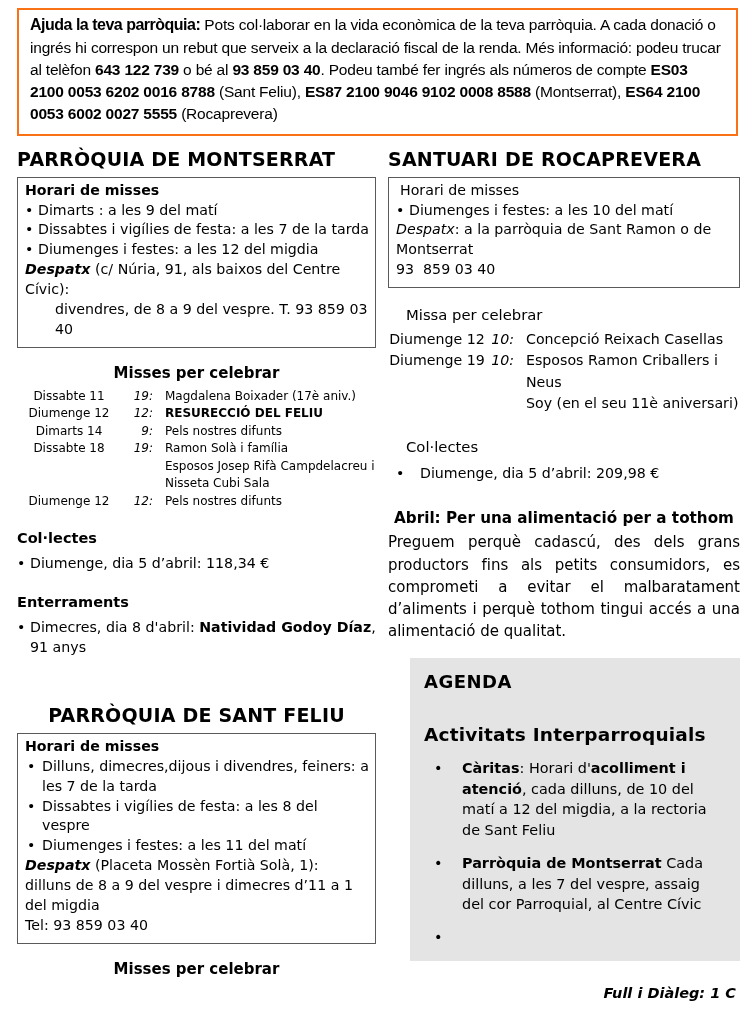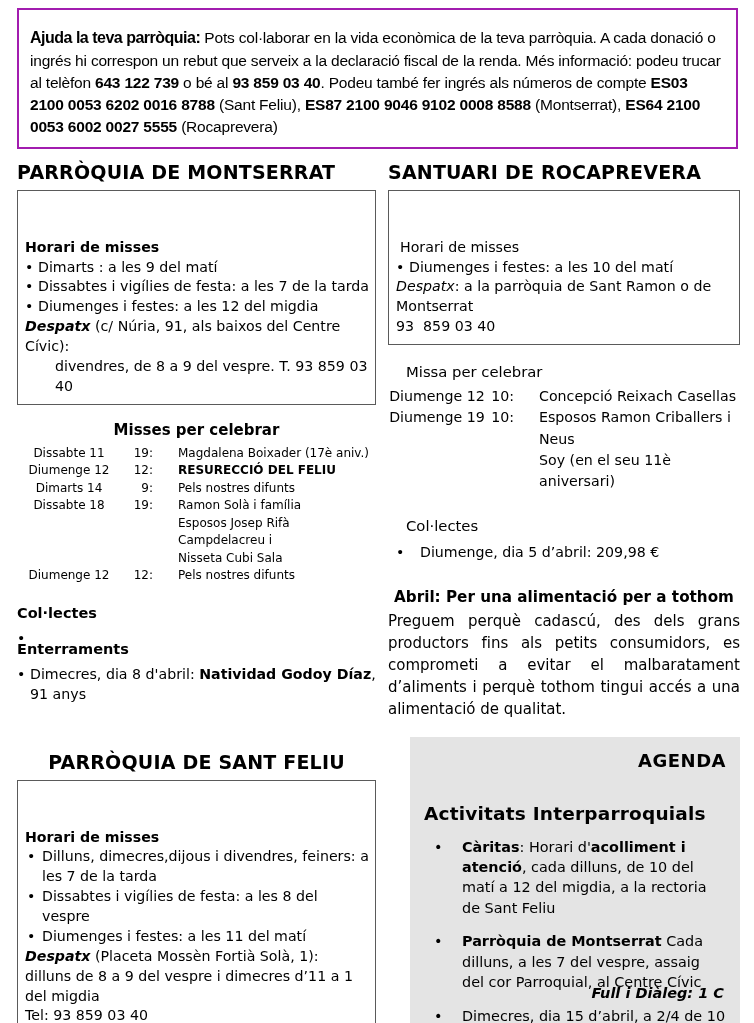--- a/index.html
+++ b/index.html
@@ -10,22 +10,22 @@
     font-family:"DejaVu Sans", sans-serif;
     color:#000;
     overflow:hidden;
   }
   .b { font-weight:bold; }
   .i { font-style:italic; }
 
   
   .header-box {
     margin:8px 16px 0 17px;
-    border:2px solid #a21caf;
-    padding:17px 11px 9px 11px;
+    border:2px solid #f97316;
+    padding:4px 11px 9px 11px;
     font-family:"Liberation Sans", sans-serif;
     font-size:15.5px;
     line-height:1.42;
     letter-spacing:-0.2px;
   }
   .header-box .lead {
     font-weight:bold;
     font-size:16px;
     letter-spacing:-0.5px;
   }
@@ -46,39 +46,39 @@
     margin:0 0 7px 0;
   }
   .col-title.centered { text-align:center;margin-top:12px; }
 
   .schedule-box {
     border:1px solid #5a5a5a;
     padding:3px 6px 7px 7px;
     font-size:14.2px;
     line-height:1.40;
   }
-  .box-heading { font-weight:bold;margin-top:44px; }
+  .box-heading { font-weight:bold; }
   .box-heading.normal { font-weight:normal; }
   .bullets { list-style:none; }
   .bullets li { position:relative; padding-left:13px; }
   .bullets li .dot { position:absolute; left:0; }
   .bullets.hang li { padding-left:17px; }
   .bullets.hang li .dot { left:2px; }
   .despatx-line2 { padding-left:30px; }
 
   .center-heading {
     text-align:center;
     font-size:15px;
     font-weight:bold;
     margin:16px 0 6px 0;
   }
   .col-left .mass-table { font-size:12px; line-height:1.46; }
   .mass-row { display:flex; }
   .mass-row .day  { width:104px; flex:none; white-space:pre;text-align:center; }
-  .mass-row .time { width:32px; flex:none; text-align:right; margin-right:25px; }
+  .mass-row .time { width:32px; flex:none; text-align:right; font-style:italic; margin-right:12px; }
   .mass-row .desc { flex:1; }
 
   .sub-heading { font-size:14.5px; font-weight:bold; margin:20px 0 8px 0; }
   .bullet-line { position:relative; padding-left:13px; font-size:14.2px; line-height:1.4; }
   .bullet-line .dot { position:absolute; left:0; }
 
   .gap-lg { height:34px; }
   .col-right .mass-table { font-size:14.2px; line-height:1.5; margin-top:6px; }
   .col-right .mass-row .day { width:98px; }
   .col-right .mass-row .time { width:28px; }
@@ -93,35 +93,35 @@
     font-size:15px;
     line-height:1.48;
     text-align:justify;
   }
 
   .agenda {
     margin:16px 0 0 22px;
     background:#e4e4e4;
     padding:13px 14px 34px 14px;
   }
-  .agenda-title { text-align:right; font-size:18px; font-weight:bold; letter-spacing:0.5px; }
+  .agenda-title { text-align:left; font-size:18px; font-weight:bold; letter-spacing:0.5px; }
   .agenda-subtitle { font-size:18.5px; font-weight:bold; margin-top:32px; letter-spacing:0.2px; }
   .agenda-list { list-style:none; margin-top:6px; }
   .agenda-list li {
     position:relative;
     padding-left:38px;
     margin-top:13px;
     font-size:14.4px;
     line-height:1.42;
   }
   .agenda-list li .dot { position:absolute; left:10px; }
 
   .footer {
     position:absolute;
-    right:30px;
+    right:18px;
     bottom:22px;
     font-size:14.5px;
     font-weight:bold;
     font-style:italic;
   }
 </style>
 </head>
 <body>
 
 <div>
@@ -181,21 +181,21 @@
           <div class="mass-row">
             <span class="day">Diumenge 12</span>
             <span class="time">12:</span>
             <span class="desc"><span>Pels nostres difunts</span></span>
           </div>
 
       </div>
 
       <h3 class="sub-heading">Col·lectes</h3>
       <div class="bullet-line">
-        <span class="dot">•</span>
+        <span class="dot">•</span><span><span>Diumenge, dia 5 d’abril: 118,34 €</span></span>
       </div>
 
       <h3 class="sub-heading">Enterraments</h3>
       <div class="bullet-line">
         <span class="dot">•</span><span><span>Dimecres, dia 8 d'abril: </span><span class="b">Natividad Godoy Díaz</span><span>, 91 anys</span></span>
       </div>
 
       <div class="gap-lg"></div>
 
       <h1 class="col-title centered">PARRÒQUIA DE SANT FELIU</h1>
@@ -263,21 +263,21 @@
 
       <div class="agenda">
         <div class="agenda-title">AGENDA</div>
         <div class="agenda-subtitle">Activitats  Interparroquials</div>
         <ul class="agenda-list">
 
             <li><span class="dot">•</span><span><span class="b">Càritas</span><span>: Horari d'</span><span class="b">acolliment i atenció</span><span>, cada dilluns, de 10 del matí a 12 del migdia, a la rectoria de Sant Feliu</span></span></li>
 
             <li><span class="dot">•</span><span><span class="b">Parròquia de Montserrat</span><span>  Cada dilluns, a les 7 del vespre, assaig del cor Parroquial, al Centre Cívic</span></span></li>
 
-            <li><span class="dot">•</span><span><span>Dimecres, dia 15 d’abril, a 2/4 de 10 del matí, </span><span class="b">reunió de la junta de Càritas a la rectoria de Sant Feliu</span></span></li>
+            <li><span class="dot">•</span></li>
 
         </ul>
       </div>
 
     </div>
   </div>
 
   <div class="footer">Full i Diàleg: 1 C</div>
 
 </div>

